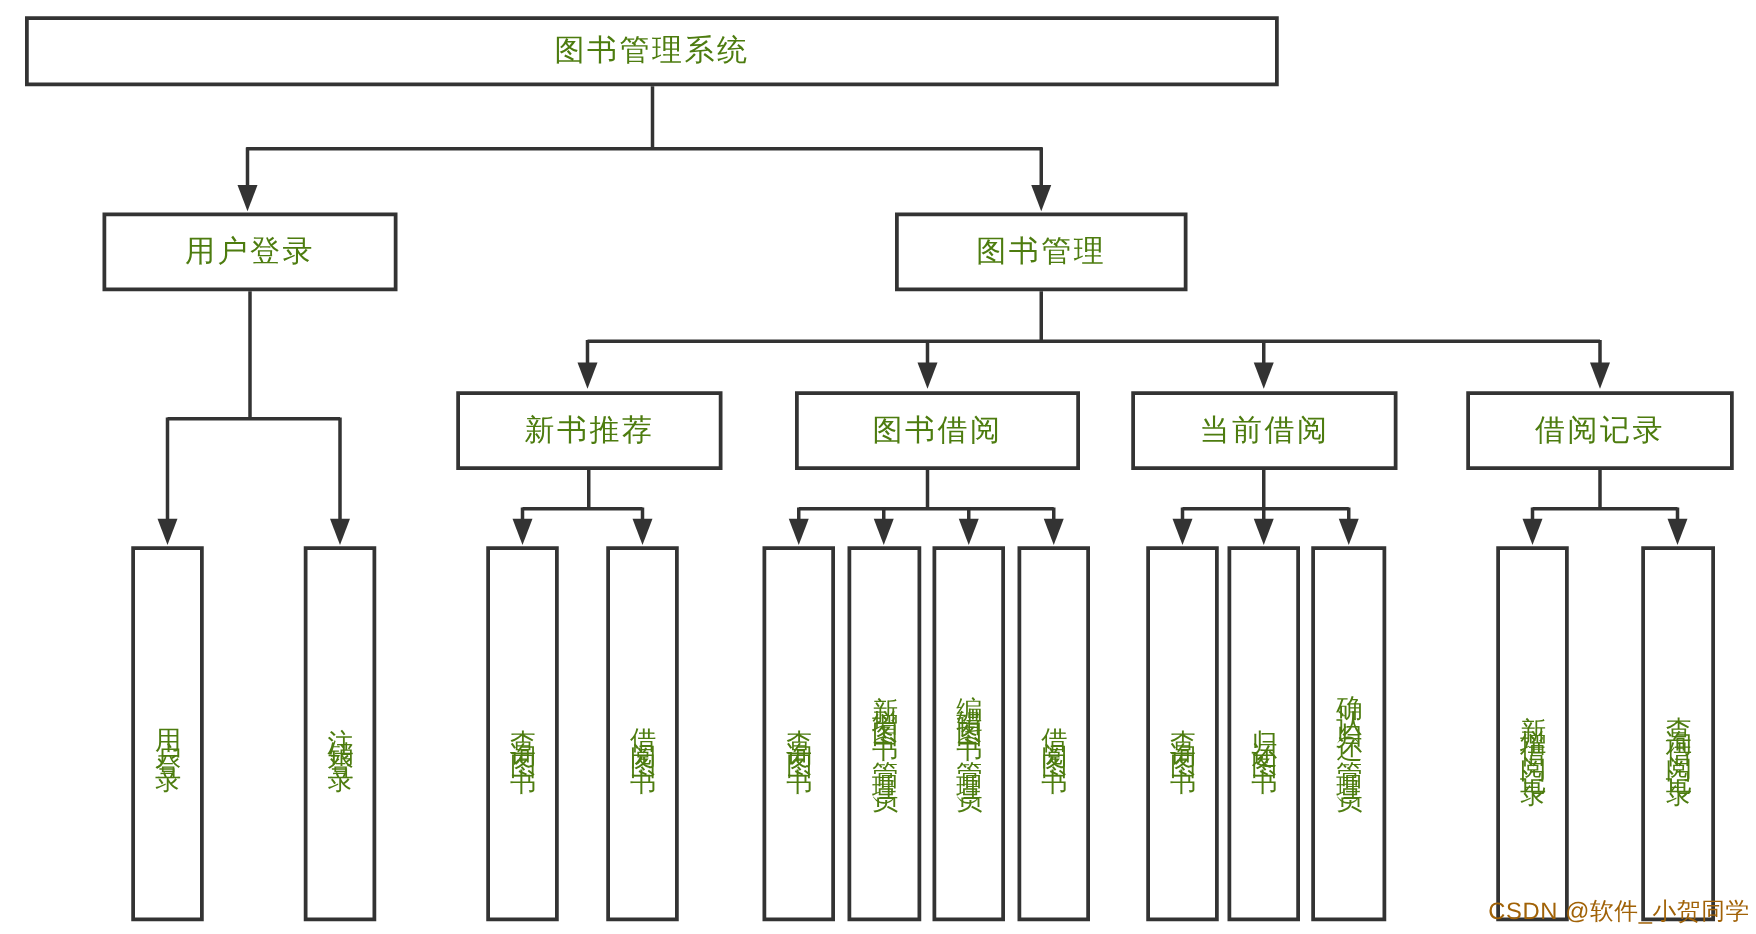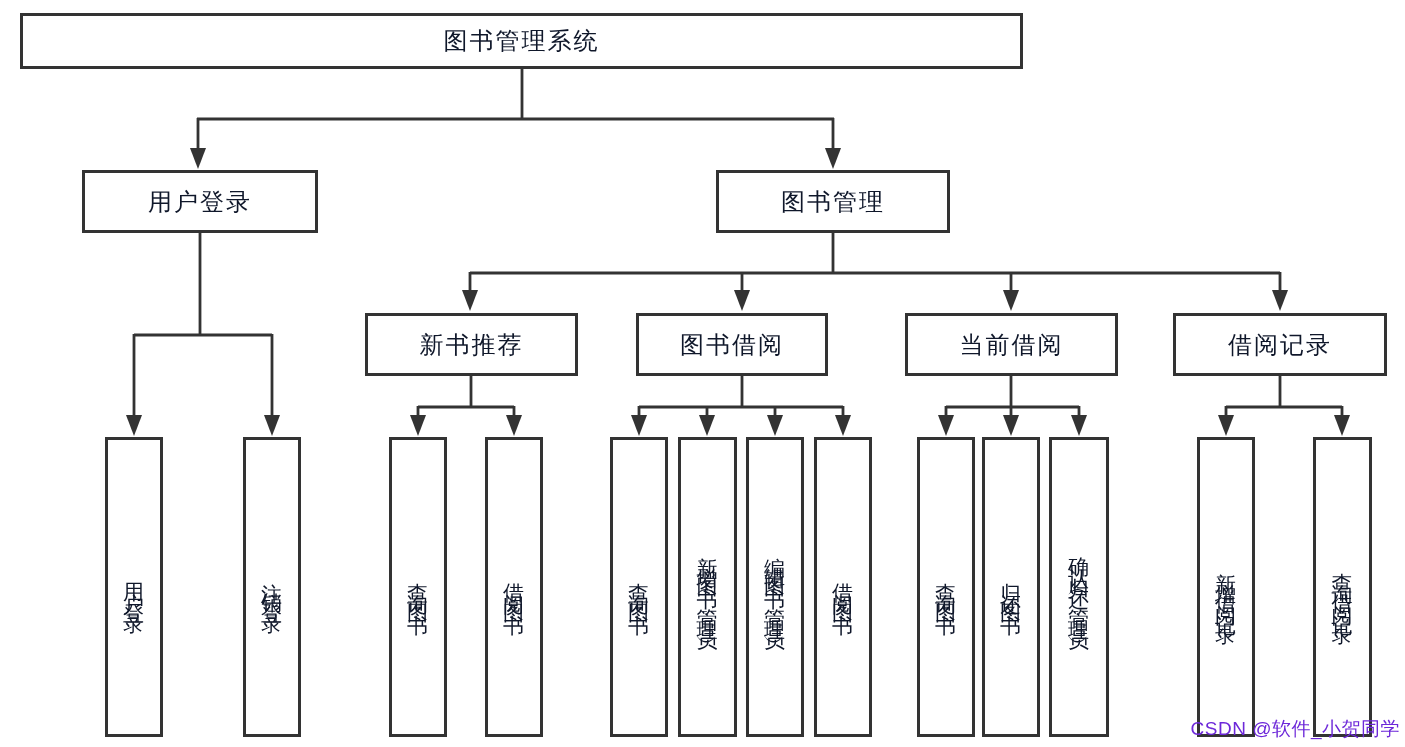--- a/index.html
+++ b/index.html
@@ -14,21 +14,21 @@
   .connectors {
     position: absolute;
     left: 0; top: 0;
     width: 1405px; height: 747px;
   }
   .box {
     position: absolute;
     box-sizing: border-box;
     border: 3px solid #333333;
     background: #ffffff;
-    color: #0f172a;
+    color: #4d7c0f;
     display: flex;
     align-items: center;
     justify-content: center;
     text-align: center;
   }
   .hbox {
     font-size: 24px;
     letter-spacing: 2px;
     line-height: 1;
     white-space: nowrap;
@@ -40,21 +40,21 @@
     text-orientation: mixed;
     letter-spacing: 0.5em;
     line-height: 1;
   }
   .watermark {
     position: absolute;
     right: 5px;
     bottom: 5px;
     font-size: 19px;
     letter-spacing: 0.5px;
-    color: #6d28d9;
+    color: #a16207;
     z-index: 5;
     white-space: nowrap;
   }
 </style>
 </head>
 <body>
 
 <div class="canvas">
 
   <svg class="connectors" viewBox="0 0 1405 747" xmlns="http://www.w3.org/2000/svg">
@@ -124,21 +124,21 @@
       <polygon points="1334,415 1350,415 1342,436"></polygon>
     </g>
   </svg>
 
   <div class="box hbox" style="left:20px;top:13px;width:1003px;height:56px">图书管理系统</div>
 
   <div class="box hbox" style="left:82px;top:170px;width:236px;height:63px">用户登录</div>
   <div class="box hbox" style="left:365px;top:313px;width:213px;height:63px">新书推荐</div>
 
   <div class="box hbox" style="left:716px;top:170px;width:234px;height:63px">图书管理</div>
-  <div class="box hbox" style="left:636px;top:313px;width:192px;height:63px">图书借阅</div>
+  <div class="box hbox" style="left:636px;top:313px;width:228px;height:63px">图书借阅</div>
   <div class="box hbox" style="left:905px;top:313px;width:213px;height:63px">当前借阅</div>
   <div class="box hbox" style="left:1173px;top:313px;width:214px;height:63px">借阅记录</div>
 
   <div class="box vbox" style="left:105px;top:437px;width:58px;height:300px">用户登录</div>
   <div class="box vbox" style="left:243px;top:437px;width:58px;height:300px">注销登录</div>
 
   <div class="box vbox" style="left:389px;top:437px;width:58px;height:300px">查询图书</div>
   <div class="box vbox" style="left:485px;top:437px;width:58px;height:300px">借阅图书</div>
 
   <div class="box vbox" style="left:610px;top:437px;width:58px;height:300px">查询图书</div>

